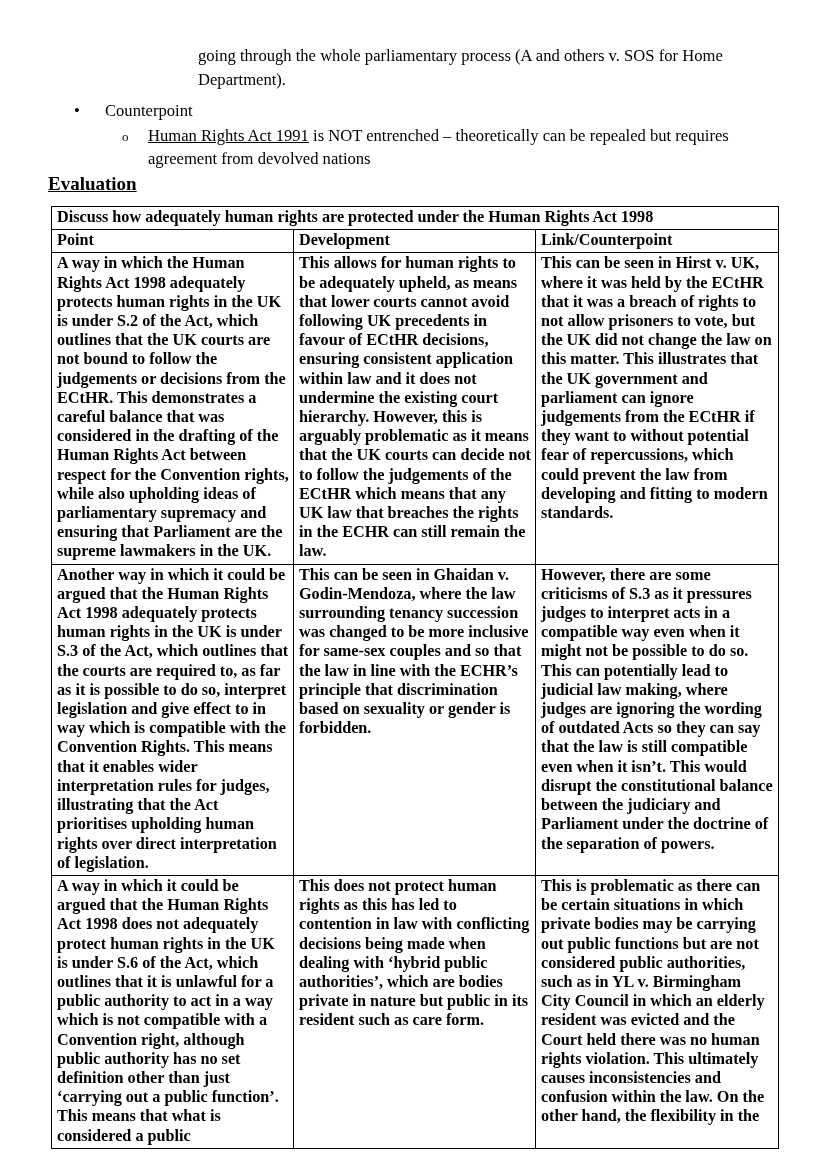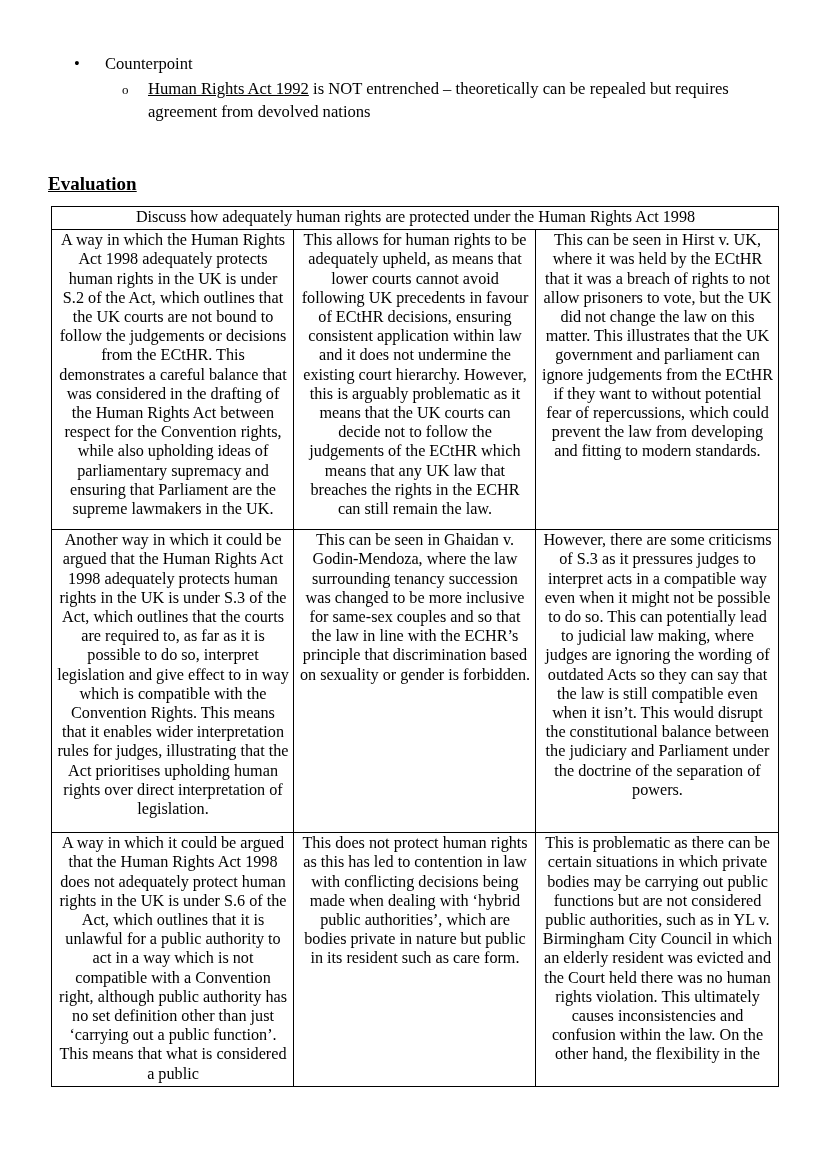--- a/index.html
+++ b/index.html
@@ -93,22 +93,22 @@
     width: 727px;
     table-layout: fixed;
   }
   table.eval-table td,
   table.eval-table th {
     border: 1px solid #000000;
     vertical-align: top;
     padding: 1px 4px 2px 5px;
     font-size: 16.2px;
     line-height: 19.2px;
-    font-weight: normal;
-    text-align: center;
+    font-weight: bold;
+    text-align: left;
   }
   th.title-cell {
     text-align: center;
     font-weight: bold;
     font-size: 16.4px;
     line-height: 21px;
     padding: 2px 4px 3px 4px;
   }
   td.col-head {
     font-size: 16.2px;
@@ -122,44 +122,50 @@
   tr.r1 td.body-cell { height: 296px; }
   tr.r2 td.body-cell { height: 299px; }
   tr.r3 td.body-cell { height: 243px; }
 </style>
 </head>
 <body>
 
 <div class="page">
 
   <div class="intro">
+    <div class="cont-line">going through the whole parliamentary process (A and others v. SOS for Home Department).</div>
 
     <div class="bullet-l1">
       <span class="marker">•</span>
       <span>Counterpoint</span>
     </div>
 
     <div class="bullet-l2">
       <span class="marker">o</span>
-      <span class="u">Human Rights Act 1992</span><span> is NOT entrenched – theoretically can be repealed but requires agreement from devolved nations</span>
+      <span class="u">Human Rights Act 1991</span><span> is NOT entrenched – theoretically can be repealed but requires agreement from devolved nations</span>
     </div>
   </div>
 
   <div class="eval-heading">Evaluation</div>
 
   <div class="tbl-wrap">
     <table class="eval-table">
       <colgroup>
         <col class="c1">
         <col class="c2">
         <col class="c3">
       </colgroup>
       <thead>
         <tr>
           <th class="title-cell" colspan="3">Discuss how adequately human rights are protected under the Human Rights Act 1998</th>
+        </tr>
+        <tr>
+          <td class="col-head">Point</td>
+          <td class="col-head">Development</td>
+          <td class="col-head">Link/Counterpoint</td>
         </tr>
       </thead>
       <tbody>
         <tr class="r1">
           <td class="body-cell">A way in which the Human Rights Act 1998 adequately protects human rights in the UK is under S.2 of the Act, which outlines that the UK courts are not bound to follow the judgements or decisions from the ECtHR. This demonstrates a careful balance that was considered in the drafting of the Human Rights Act between respect for the Convention rights, while also upholding ideas of parliamentary supremacy and ensuring that Parliament are the supreme lawmakers in the UK.</td>
           <td class="body-cell">This allows for human rights to be adequately upheld, as means that lower courts cannot avoid following UK precedents in favour of ECtHR decisions, ensuring consistent application within law and it does not undermine the existing court hierarchy. However, this is arguably problematic as it means that the UK courts can decide not to follow the judgements of the ECtHR which means that any UK law that breaches the rights in the ECHR can still remain the law.</td>
           <td class="body-cell">This can be seen in Hirst v. UK, where it was held by the ECtHR that it was a breach of rights to not allow prisoners to vote, but the UK did not change the law on this matter. This illustrates that the UK government and parliament can ignore judgements from the ECtHR if they want to without potential fear of repercussions, which could prevent the law from developing and fitting to modern standards.</td>
         </tr>
         <tr class="r2">
           <td class="body-cell">Another way in which it could be argued that the Human Rights Act 1998 adequately protects human rights in the UK is under S.3 of the Act, which outlines that the courts are required to, as far as it is possible to do so, interpret legislation and give effect to in way which is compatible with the Convention Rights. This means that it enables wider interpretation rules for judges, illustrating that the Act prioritises upholding human rights over direct interpretation of legislation.</td>

